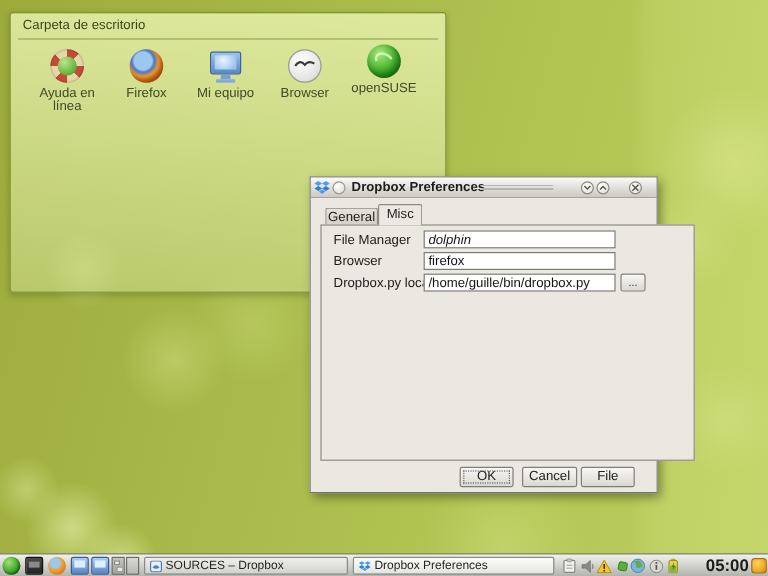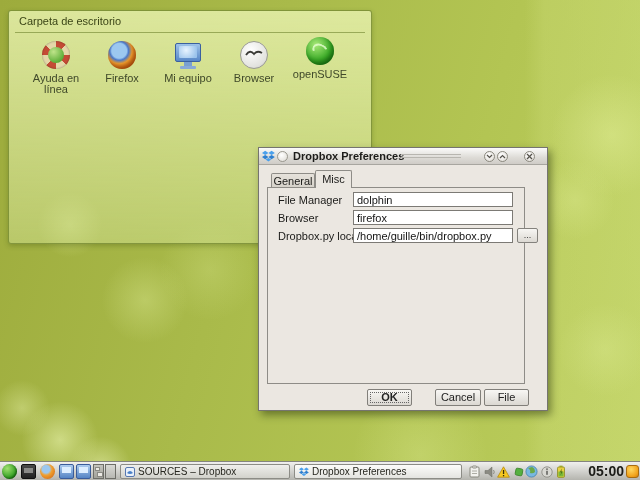--- a/index.html
+++ b/index.html
@@ -85,35 +85,35 @@
     border:1px solid #8b897f; background:radial-gradient(circle at 40% 35%, #fff, #ddd9d2);
     display:flex; align-items:center; justify-content:center; }
   .dlg-body { position:absolute; left:0; top:17px; right:0; bottom:0; background:#ebe7e1; }
 
   .tab { position:absolute; font-size:11px; color:#1c1c1a; text-align:center;
     border:1px solid #8e8c87; border-bottom:none; }
   .tab-general { left:12px; top:8px; width:44px; height:14px; line-height:14px;
     background:linear-gradient(#e6e2db,#d6d2ca); border-radius:2px 2px 0 0; }
   .tab-misc { left:56px; top:5px; width:37px; height:18px; line-height:16px;
     background:#ebe7e1; border-radius:2px 2px 0 0; z-index:3; }
-  .tab-frame { position:absolute; left:8px; top:22px; width:258px; height:197px;
+  .tab-frame { position:absolute; left:8px; top:22px; width:312px; height:197px;
     border:1px solid #8e8c87; background:#ebe7e1; z-index:2; }
 
   .field-label { position:absolute; left:10px; font-size:11px; color:#1b1b19; }
   .field-input { position:absolute; left:85px; width:160px; height:15px;
     background:#fff; border:1px solid #7c7a75; font-size:11px; color:#141414;
     padding:1px 0 0 3px; font-family:"Liberation Sans", sans-serif; }
   .browse-btn { position:absolute; left:249px; width:21px; height:15px;
     border:1px solid #84827d; border-radius:2px; background:linear-gradient(#f7f6f3,#dcd9d3);
     font-size:9px; color:#333; text-align:center; line-height:13px; }
 
   .dlg-btn { position:absolute; top:224px; height:17px; border:1px solid #817f7a; border-radius:2px;
     background:linear-gradient(#f8f7f4,#dbd8d2); font-size:11px; color:#222;
     text-align:center; line-height:15px; }
-  .btn-ok { left:108px; width:45px; outline:1px dotted #666; outline-offset:-4px;font-weight:bold; }
+  .btn-ok { left:124px; width:45px; outline:1px dotted #666; outline-offset:-4px; }
   .btn-cancel { left:176px; width:46px; }
   .btn-apply { left:225px; width:45px; }
 
   
   #panel { position:absolute; left:0; bottom:0; width:640px; height:19px;
     background:linear-gradient(#f0f0ee, #d6d6d2 45%, #b4b4ae); border-top:1px solid #84847e; }
   .launcher { position:absolute; top:2px; width:15px; height:15px; }
   .geeko { border-radius:50%; background:radial-gradient(circle at 35% 30%, #a0e070, #3aa428 60%, #1d7a12); box-shadow:inset -1px -1px 2px rgba(0,50,0,.6); }
   .dark-app { border-radius:2px; background:linear-gradient(#4a4a4a,#222); border:1px solid #111; }
   .dark-app::after { content:""; position:absolute; left:2px; top:3px; width:9px; height:5px; background:#8a8a88; }
@@ -220,21 +220,21 @@
         </svg>
       </span>
     </div>
 
     <div class="dlg-body">
       <div class="tab tab-general">General</div>
       <div class="tab tab-misc">Misc</div>
 
       <div class="tab-frame">
         <div class="field-label" style="top:6px;">File Manager</div>
-        <input class="field-input" style="top: 4px;" value="dolphin">
+        <input class="field-input" style="top: 4px; font-style: italic;" value="dolphin">
         <div class="field-label" style="top:24px;">Browser</div>
         <input class="field-input" style="top: 22px;" value="firefox">
         <div class="field-label" style="top:42px;">Dropbox.py location</div>
         <input class="field-input" style="top: 40px;" value="/home/guille/bin/dropbox.py">
         <div class="browse-btn" style="top:40px;">...</div>
       </div>
 
       <div class="dlg-btn btn-ok">OK</div>
       <div class="dlg-btn btn-cancel">Cancel</div>
       <div class="dlg-btn btn-apply">File</div>

